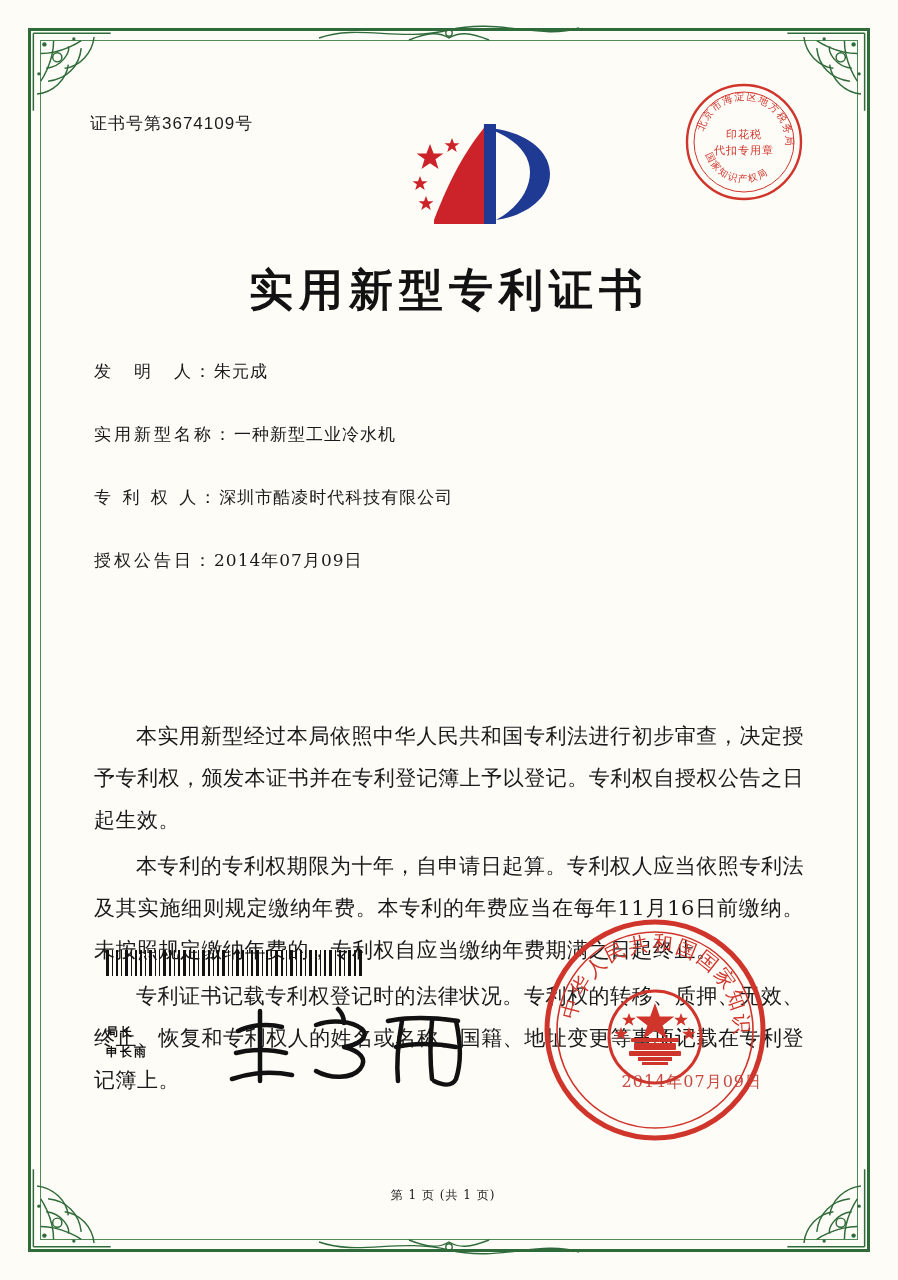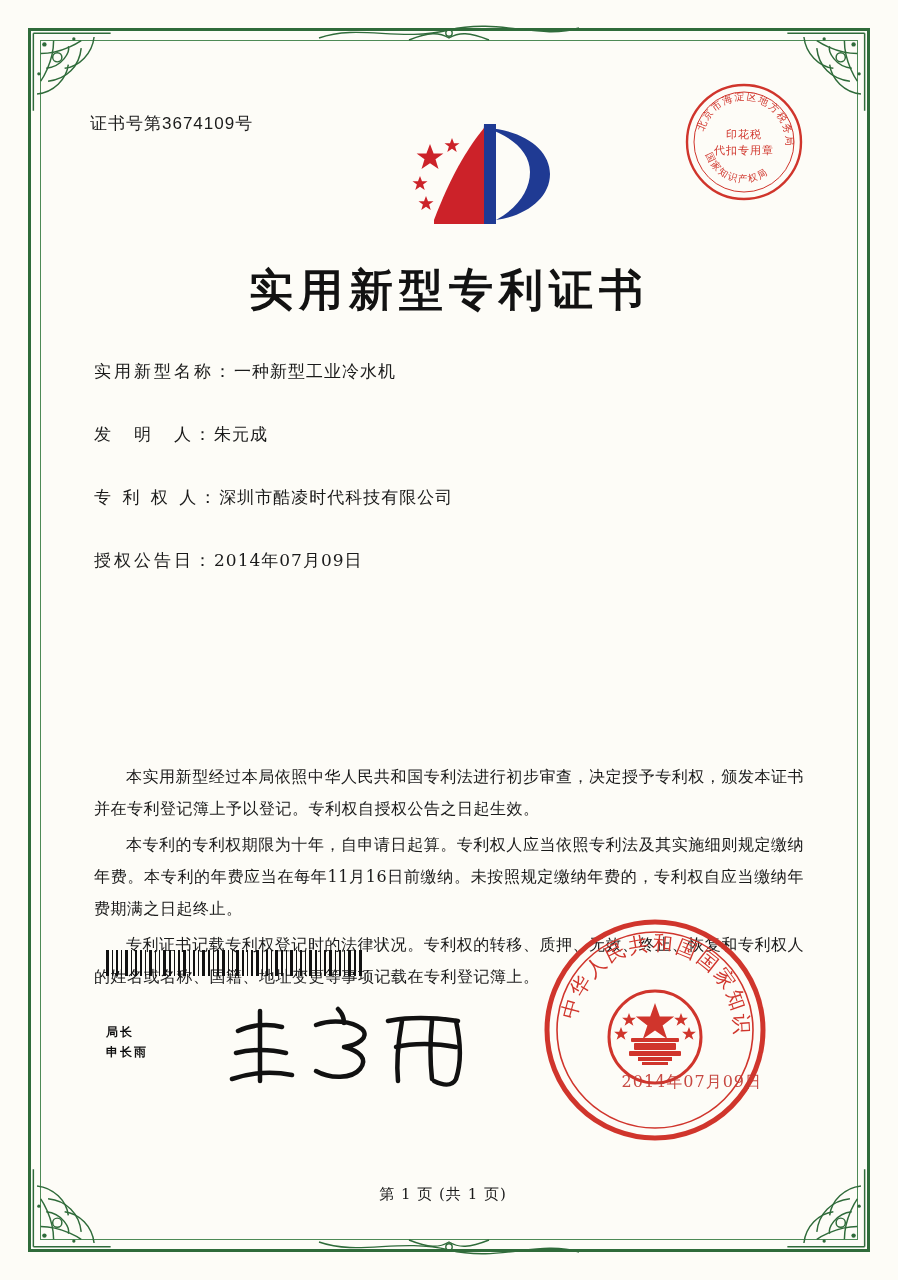--- a/index.html
+++ b/index.html
@@ -117,25 +117,24 @@
   }
   .field .lbl { letter-spacing: 3px; }
   .field .val { letter-spacing: 1px; }
 
   .paras {
     position: absolute;
     top: 645px;
     left: 24px;
     right: 24px;
     font-family: "DejaVu Serif", "Liberation Serif", serif;
-    font-size: 16px;
+    font-size: 21px;
     line-height: 2.0;
     color: #1a1a1a;
     text-align: justify;
-    margin-top: 46px;
   }
   .paras p {
     margin: 0 0 4px 0;
     text-indent: 2em;
     letter-spacing: 0.5px;
   }
   
   .barcode {
     position: absolute;
     left: 36px;
@@ -186,21 +185,21 @@
     letter-spacing: 1px;
     opacity: .92;
   }
   .footer {
     position: absolute;
     bottom: 6px;
     left: 0;
     right: 12px;
     text-align: center;
     font-family: "DejaVu Serif", "Liberation Serif", serif;
-    font-size: 15px;
+    font-size: 12px;
     color: #1a1a1a;
     letter-spacing: 1px;
   }
 </style>
 </head>
 <body>
 
 <div class="page">
 
   <div class="border-outer"></div>
@@ -342,24 +341,24 @@
         </text>
         <text x="62" y="58" font-size="11" fill="#d0352c" text-anchor="middle" font-family="'DejaVu Serif',serif" letter-spacing="1">印花税</text>
         <text x="62" y="74" font-size="11" fill="#d0352c" text-anchor="middle" font-family="'DejaVu Serif',serif" letter-spacing="1">代扣专用章</text>
       </svg>
     </div>
 
     <div class="title">实用新型专利证书</div>
 
     <div class="fields">
       <div class="field">
-        <span class="lbl">实用新型名称：</span><span class="val">一种新型工业冷水机</span>
+        <span class="lbl">发　明　人：</span><span class="val">朱元成</span>
       </div>
       <div class="field">
-        <span class="lbl">发　明　人：</span><span class="val">朱元成</span>
+        <span class="lbl">实用新型名称：</span><span class="val">一种新型工业冷水机</span>
       </div>
       <div class="field">
         <span class="lbl">专 利 权 人：</span><span class="val">深圳市酷凌时代科技有限公司</span>
       </div>
       <div class="field">
         <span class="lbl">授权公告日：</span><span class="val">2014年07月09日</span>
       </div>
     </div>
 
     <div class="paras">

